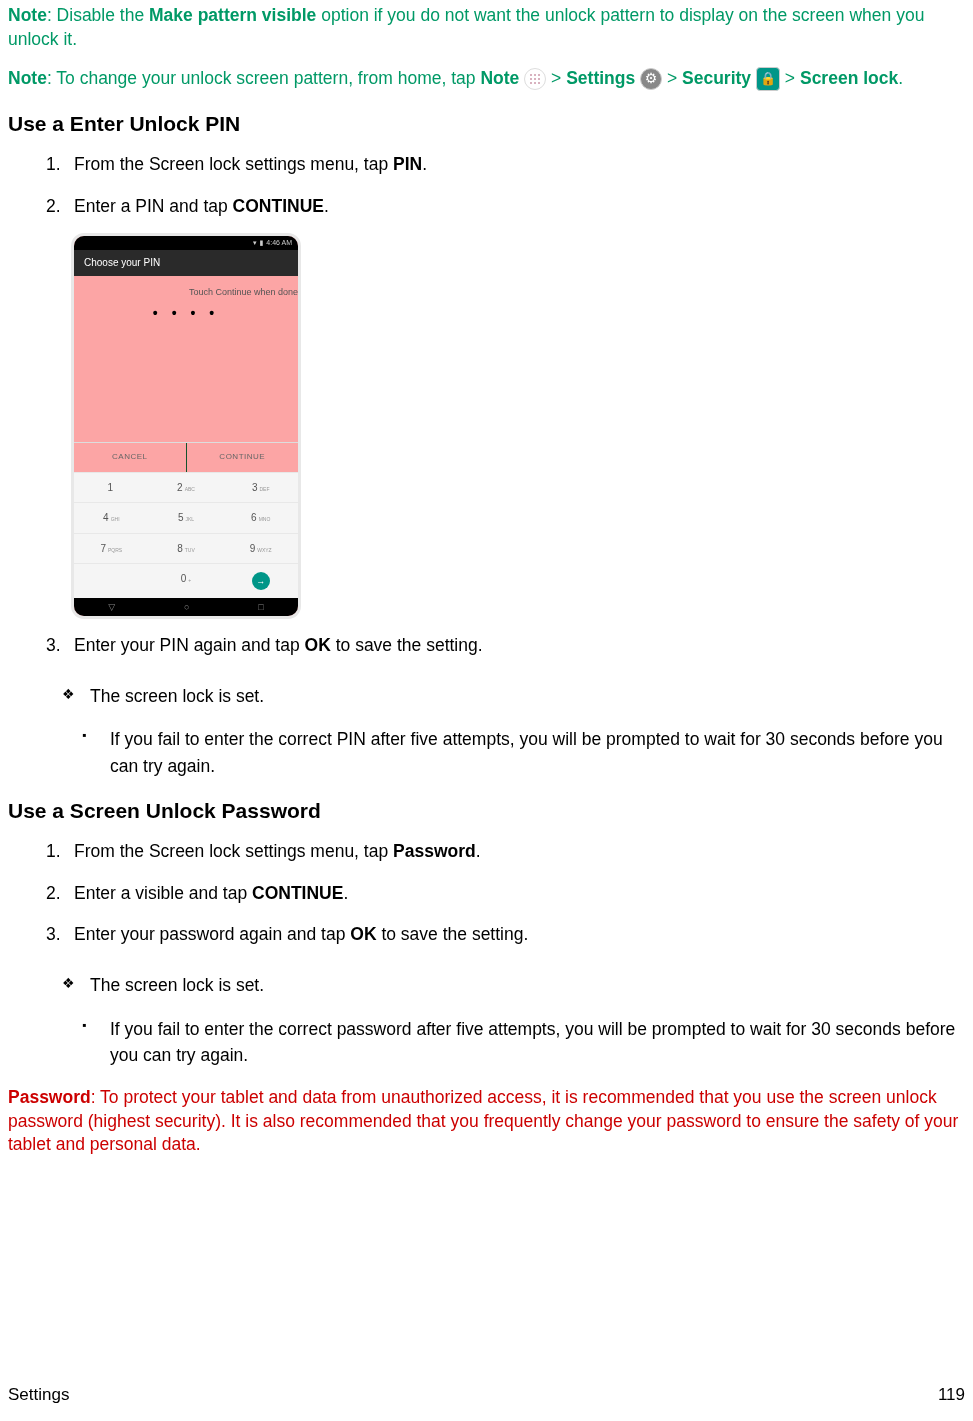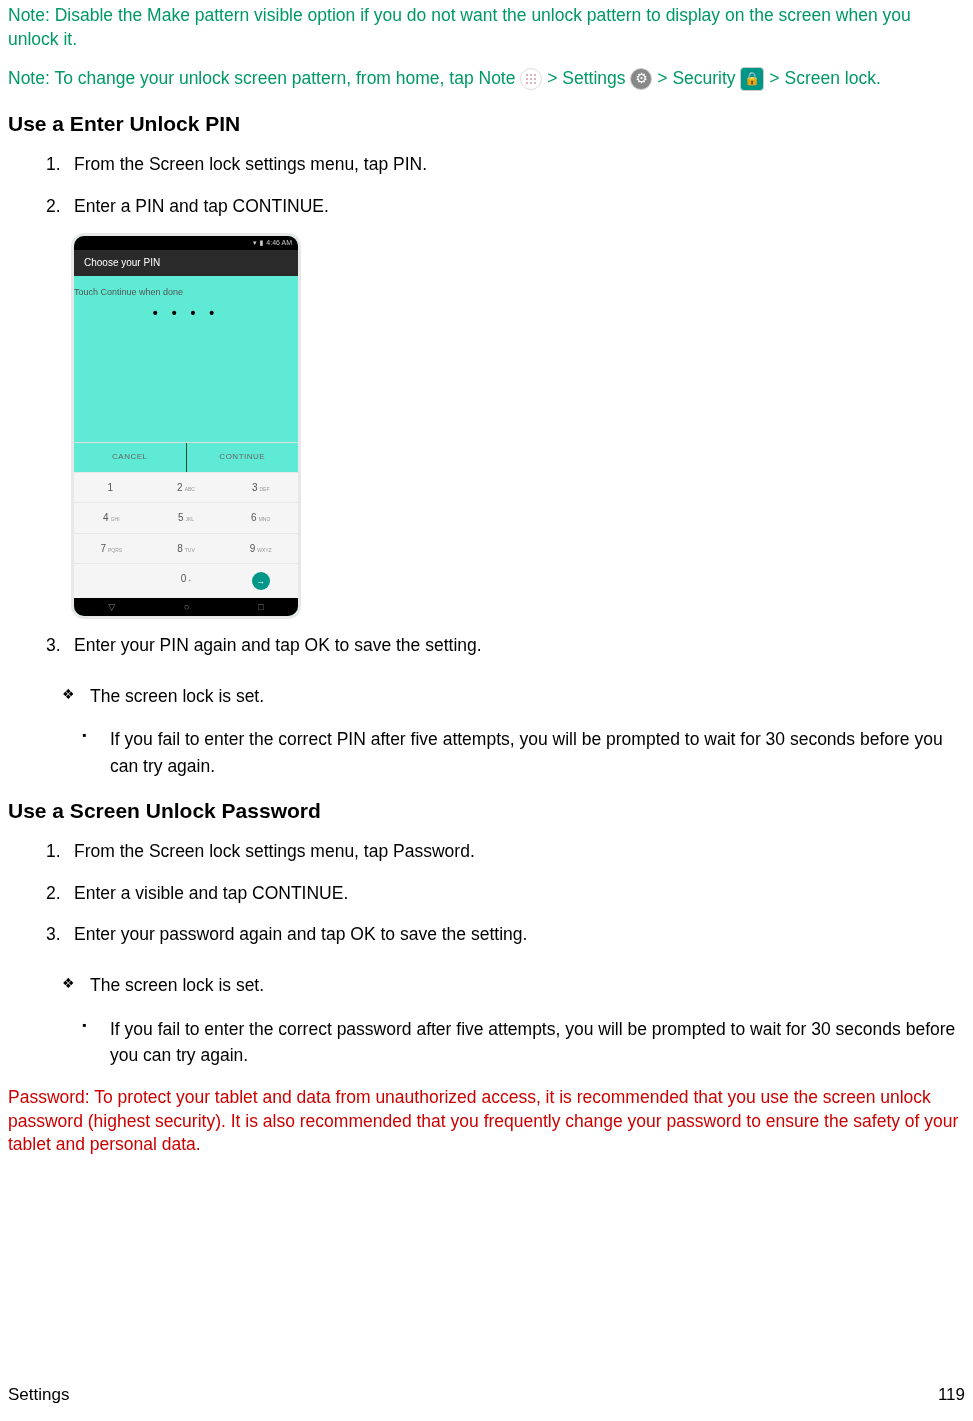--- a/index.html
+++ b/index.html
@@ -8,21 +8,21 @@
       font-size: 17.5px;
       line-height: 1.35;
       padding: 4px 8px 20px 8px;
       width: 973px;
       height: 1421px;
       position: relative;
       color: #000;
     }
     .green { color: #009966; }
     .red { color: #cc0000; }
-    .bold { font-weight: normal; }
+    .bold { font-weight: bold; }
     .para { margin-bottom: 16px; }
     h2 { font-size: 21px; font-weight: bold; color: #000; margin: 18px 0 16px 0; line-height: 1.3; }
     ol { list-style: none; padding-left: 38px; }
     ol > li { margin-bottom: 18px; position: relative; padding-left: 28px; }
     ol > li .num { position: absolute; left: 0; top: 0; }
     ul.diamond { list-style: none; padding-left: 54px; }
     ul.diamond > li { margin-bottom: 18px; position: relative; padding-left: 28px; margin-top: 27px; }
     ul.diamond > li::before { content: "❖"; position: absolute; left: 0; top: 0; font-size: 14px; }
     ul.square { list-style: none; padding-left: 74px; }
     ul.square > li { margin-bottom: 18px; position: relative; padding-left: 28px; line-height: 1.5; }
@@ -43,27 +43,27 @@
     }
     .dots-grid {
       display: grid; grid-template-columns: repeat(3, 2px); grid-template-rows: repeat(3, 2px);
       gap: 2px;
     }
     .dots-grid span { width: 2px; height: 2px; background: #cc99aa; border-radius: 50%; }
     .footer { position: absolute; bottom: 14px; left: 8px; right: 8px; display: flex; justify-content: space-between; font-size: 17px; }
 
     
     .phone {
-      width: 224px; height: 380px; background: #5eead4; border-radius: 10px;
+      width: 224px; height: 380px; background: #fca5a5; border-radius: 10px;
       margin: 0 0 18px 66px; box-shadow: 0 0 0 3px #e8e8e8; overflow: hidden;
       display: flex; flex-direction: column; font-size: 10px;
     }
     .phone .statusbar { background: #000; color: #ccc; height: 14px; font-size: 7px; text-align: right; padding: 2px 6px; display:flex; justify-content:flex-end; align-items:center; gap:3px;}
     .phone .titlebar { background: #2a2a2a; color: #fff; font-size: 10px; padding: 6px 10px; }
-    .phone .instruction { text-align: left; font-size: 9px; padding: 10px 0 6px; color: #555; }
+    .phone .instruction { text-align: right; font-size: 9px; padding: 10px 0 6px; color: #555; }
     .phone .pin-dots { text-align: center; font-size: 14px; letter-spacing: 5px; padding-bottom: 6px; font-weight:bold; }
     .phone .whitespace { flex: 1; }
     .phone .btn-row { display: flex; border-top: 1px solid #ddd; }
     .phone .btn-row > div { flex: 1; text-align: center; font-size: 8px; padding: 9px 0; color: #666; letter-spacing:0.5px;}
     .phone .btn-row > div:first-child { border-right: 1px solid #14532d; }
     .phone .keypad { background: #f5f5f5; }
     .phone .krow { display: flex; }
     .phone .krow > div { flex: 1; text-align: center; font-size: 10px; padding: 8px 0; color: #555; border-top:1px solid #e8e8e8;}
     .phone .krow > div .lbl { font-size: 5px; color:#999; margin-left:2px; }
     .phone .teal-btn { display:inline-flex; width:18px; height:18px; background:#009688; border-radius:50%; justify-content:center; align-items:center; color:#fff; font-size:9px;}

